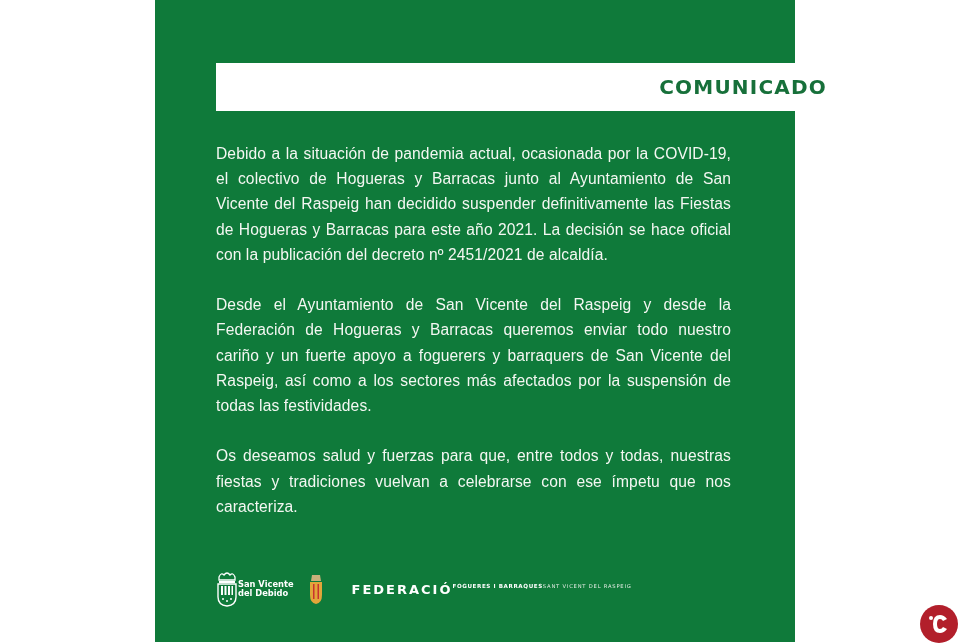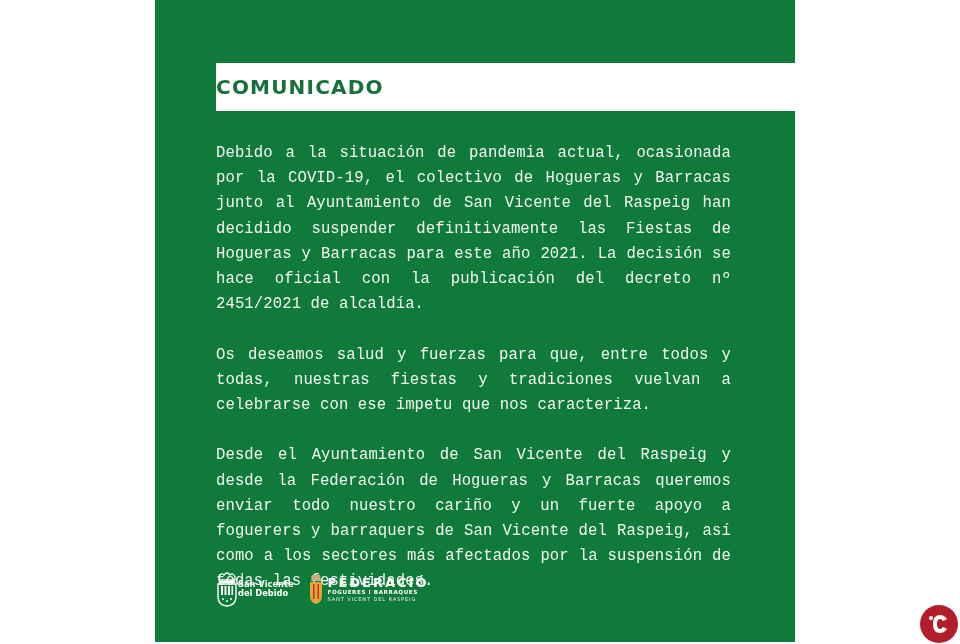--- a/index.html
+++ b/index.html
@@ -6,59 +6,59 @@
   body {
     width: 960px; height: 644px; background: #ffffff; position: relative; overflow: hidden;
     font-family: "DejaVu Sans", sans-serif;
   }
   .panel {
     position: absolute; left: 155px; top: 0; width: 640px; height: 642px;
     background: #0f7a3a;
   }
   .header-box {
     position: absolute; left: 61px; top: 63px; width: 611px; height: 48px;
-    background: #ffffff; display: flex; align-items: center; justify-content: flex-start;
+    background: #ffffff; display: flex; align-items: center; justify-content: flex-end;
   }
   .header-title {
     font-family: "DejaVu Sans", sans-serif; font-weight: bold; font-size: 20px;
     color: #17703a; letter-spacing: 1.2px;
   }
   .body-text {
     position: absolute; left: 61px; top: 141px; width: 515px;
     color: #f4f7f2; font-size: 15.6px; line-height: 25.2px;
-    font-family: Liberation Mono, monospace; letter-spacing: 0.1px;
+    font-family: Liberation Sans, sans-serif; letter-spacing: 0.1px;
   }
   .body-text p { margin: 0 0 25.2px 0; text-align: justify; text-align-last: left; }
   .logos {
     position: absolute; left: 61px; top: 571px; height: 36px; display: flex; align-items: center; gap: 14px;
   }
   .logo-sv { display: flex; align-items: center; gap: 0; }
   .logo-sv .name { color: #ffffff; font-weight: bold; font-size: 8.3px; line-height: 9.5px; font-family: "DejaVu Sans", sans-serif; }
   .logo-fed { display: flex; align-items: center; gap: 4px; }
-  .fed-text { display: flex; flex-direction: column; line-height: 1; }
+  .fed-text { display: flex; flex-direction: row; line-height: 1; margin-left: 24px; }
   .fed-title { color: #ffffff; font-weight: bold; font-size: 13px; letter-spacing: 2px; font-family: "DejaVu Sans", sans-serif; }
   .fed-sub { color: #ffffff; font-size: 5.6px; letter-spacing: 0.6px; font-weight: bold; margin-top: 1px; }
   .fed-sub2 { color: #e8efe8; font-size: 5.2px; letter-spacing: 0.8px; margin-top: 1px; }
   .badge {
     position: absolute; left: 920px; top: 605px; width: 38px; height: 38px; border-radius: 50%;
     background: #b21f2b; display: flex; align-items: center; justify-content: center;
   }
 </style>
 </head>
 <body>
 
 <div class="panel">
   <div class="header-box">
     <span class="header-title">COMUNICADO</span>
   </div>
 
   <div class="body-text">
     <p>Debido a la situación de pandemia actual, ocasionada por la COVID-19, el colectivo de Hogueras y Barracas junto al Ayuntamiento de San Vicente del Raspeig han decidido suspender definitivamente las Fiestas de Hogueras y Barracas para este año 2021. La decisión se hace oficial con la publicación del decreto nº 2451/2021 de alcaldía.</p>
+    <p>Desde el Ayuntamiento de San Vicente del Raspeig y desde la Federación de Hogueras y Barracas queremos enviar todo nuestro cariño y un fuerte apoyo a foguerers y barraquers de San Vicente del Raspeig, así como a los sectores más afectados por la suspensión de todas las festividades.</p>
     <p>Os deseamos salud y fuerzas para que, entre todos y todas, nuestras fiestas y tradiciones vuelvan a celebrarse con ese ímpetu que nos caracteriza.</p>
-    <p>Desde el Ayuntamiento de San Vicente del Raspeig y desde la Federación de Hogueras y Barracas queremos enviar todo nuestro cariño y un fuerte apoyo a foguerers y barraquers de San Vicente del Raspeig, así como a los sectores más afectados por la suspensión de todas las festividades.</p>
   </div>
 
   <div class="logos">
     <div class="logo-sv">
       <svg width="22" height="36" viewBox="0 0 22 36">
         <path d="M3 6 Q5 1 8 4 Q11 0 14 4 Q17 1 19 6 L19 9 L3 9 Z" fill="none" stroke="#fff" stroke-width="1.3"></path>
         <rect x="3" y="10" width="16" height="2" fill="#fff"></rect>
         <path d="M2 13 L20 13 L20 26 Q20 34 11 35 Q2 34 2 26 Z" fill="none" stroke="#fff" stroke-width="1.4"></path>
         <rect x="5" y="15" width="2" height="9" fill="#fff"></rect>
         <rect x="8.5" y="15" width="2" height="9" fill="#fff"></rect>

